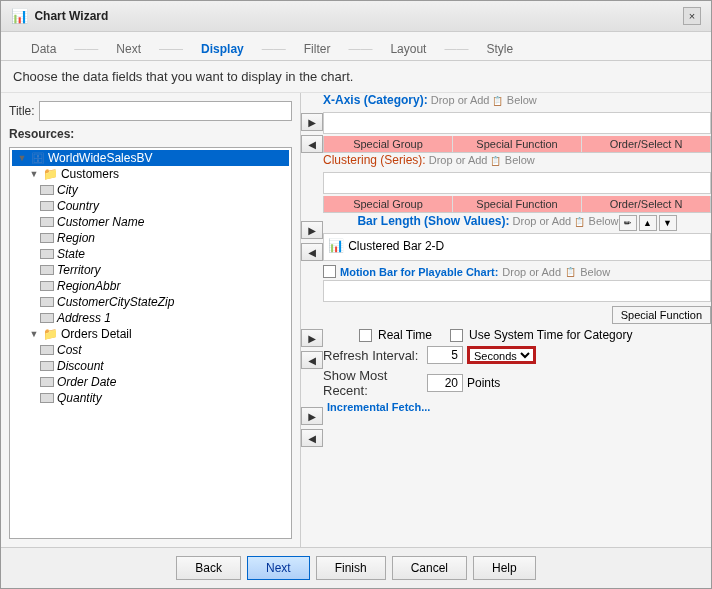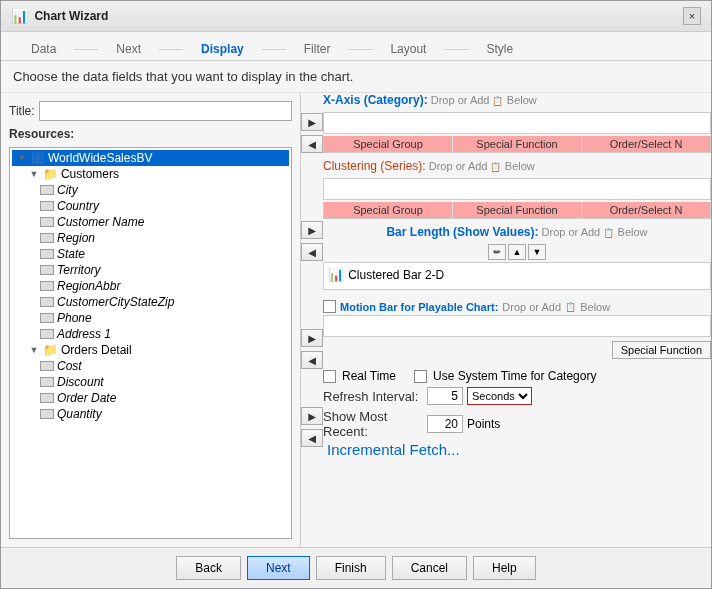--- a/index.html
+++ b/index.html
@@ -25,44 +25,44 @@
     .tree-item.selected { background: #0066cc; color: white; }
     .tree-indent-1 { padding-left: 4px; }
     .tree-indent-2 { padding-left: 16px; }
     .tree-indent-3 { padding-left: 28px; font-style: italic; }
     .expand-icon { width: 12px; height: 12px; display: inline-flex; align-items: center; justify-content: center; font-size: 9px; color: #666; }
     .folder-icon { color: #e8a020; font-size: 12px; }
     .db-icon { color: #5080c0; font-size: 11px; }
     .field-icon { width: 14px; height: 10px; background: #ddd; border: 1px solid #999; display: inline-block; }
     .arrow-buttons { display: flex; flex-direction: column; justify-content: flex-start; gap: 4px; padding-top: 4px; }
     .arrow-btn { width: 22px; height: 18px; border: 1px solid #aaa; background: linear-gradient(to bottom, #f8f8f8, #e8e8e8); cursor: pointer; display: flex; align-items: center; justify-content: center; font-size: 10px; color: #333; }
-    .fields-panel { flex: 1; display: flex; flex-direction: column; gap: 6px; overflow-y: auto; }
+    .fields-panel { flex: 1; display: flex; flex-direction: column; overflow-y: auto; }
     .axis-label { font-size: 11px; color: #333; margin-bottom: 3px; }
     .section-block { display: flex; flex-direction: column; gap: 2px; }
     .drop-area { min-height: 22px; border: 1px solid #ccc; background: white; padding: 2px; }
     .special-tabs { display: flex; border: 1px solid #ccc; border-top: none; background: #fca5a5; }
     .special-tab { flex: 1; text-align: center; padding: 2px; font-size: 11px; color: #333; border-right: 1px solid #ddd; cursor: pointer; }
     .special-tab:last-child { border-right: none; }
     .bar-item { display: flex; align-items: center; gap: 4px; padding: 2px; }
     .bar-icon { color: #4a7acc; font-size: 13px; }
     .motion-row { display: flex; align-items: center; gap: 4px; margin-top: 4px; }
     .checkbox { width: 13px; height: 13px; border: 1px solid #888; background: white; display: inline-block; }
-    .realtime-row { display: flex; align-items: center; gap: 6px; margin-top: 4px; }
+    .realtime-row { display: flex; align-items: center; gap: 6px; margin-top: 4px; margin-left: 36px; }
     .refresh-row { display: flex; align-items: center; gap: 4px; margin-top: 2px; }
     .refresh-label { font-size: 13px; color: #333; width: 100px; }
     .refresh-input { width: 36px; height: 18px; border: 1px solid #aaa; background: white; padding: 1px 4px; text-align: right; }
-    .refresh-select { height: 18px; border: 1px solid #b91c1c; background: white; font-size: 11px; }
-    .incremental { color: #0066cc; font-size: 15px; text-decoration: none; cursor: pointer; margin-top: 4px; padding-left: 4px; }
+    .refresh-select { height: 18px; border: 3px solid #b91c1c; background: white; font-size: 11px; }
+    .incremental { color: #0066cc; font-size: 11px; text-decoration: none; cursor: pointer; margin-top: 4px; padding-left: 4px; font-weight: bold; }
     .bottom-bar { display: flex; align-items: center; justify-content: center; gap: 6px; padding: 8px 12px; border-top: 1px solid #ccc; background: #f0f0f0; }
     .btn { padding: 4px 18px; border: 1px solid #aaa; background: linear-gradient(to bottom, #f8f8f8, #e8e8e8); cursor: pointer; font-size: 12px; min-width: 60px; }
     .btn.primary { background: linear-gradient(to bottom, #d0e8ff, #b0d0f8); border-color: #0066cc; color: #003399; }
     .special-fn-btn { padding: 2px 8px; border: 1px solid #aaa; background: #f5f5f5; font-size: 11px; cursor: pointer; margin-left: auto; }
     .icon-btn-row { display: flex; gap: 2px; margin-top: 2px; align-items: center; }
     .small-icon-btn { width: 18px; height: 16px; border: 1px solid #aaa; background: #f5f5f5; cursor: pointer; font-size: 9px; display: flex; align-items: center; justify-content: center; }
-    .barlength-header { display: flex; align-items: center; justify-content: center; flex-direction: column; }
+    .barlength-header { display: flex; align-items: center; justify-content: center; }
   </style>
 </head>
 <body>
 
 <div class="dialog">
 
   <div class="titlebar">
     <div class="titlebar-left">
       <span class="title-icon">📊</span>
       <span>Chart Wizard</span>
@@ -132,24 +132,20 @@
           <span class="field-icon"></span>
           <span>Territory</span>
         </div>
         <div class="tree-item tree-indent-3">
           <span class="field-icon"></span>
           <span>RegionAbbr</span>
         </div>
         <div class="tree-item tree-indent-3">
           <span class="field-icon"></span>
           <span>CustomerCityStateZip</span>
-        </div>
-        <div class="tree-item tree-indent-3">
-          <span class="field-icon"></span>
-          <span>Phone</span>
         </div>
         <div class="tree-item tree-indent-3">
           <span class="field-icon"></span>
           <span>Address 1</span>
         </div>
 
         <div class="tree-item tree-indent-2">
           <span class="expand-icon">▼</span>
           <span class="folder-icon">📁</span>
           <span>Orders Detail</span>

